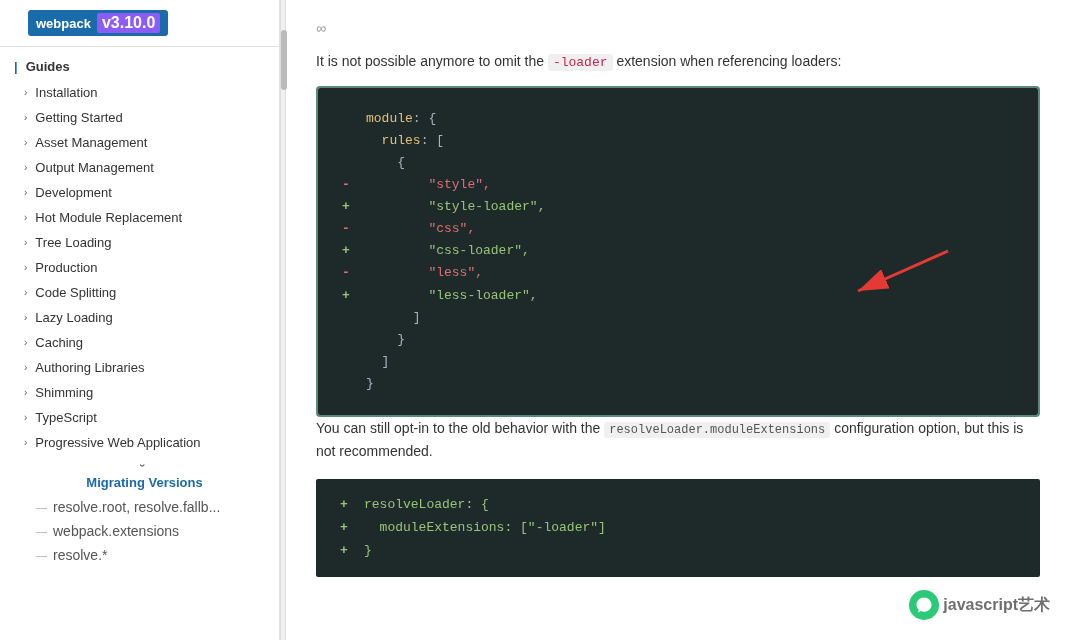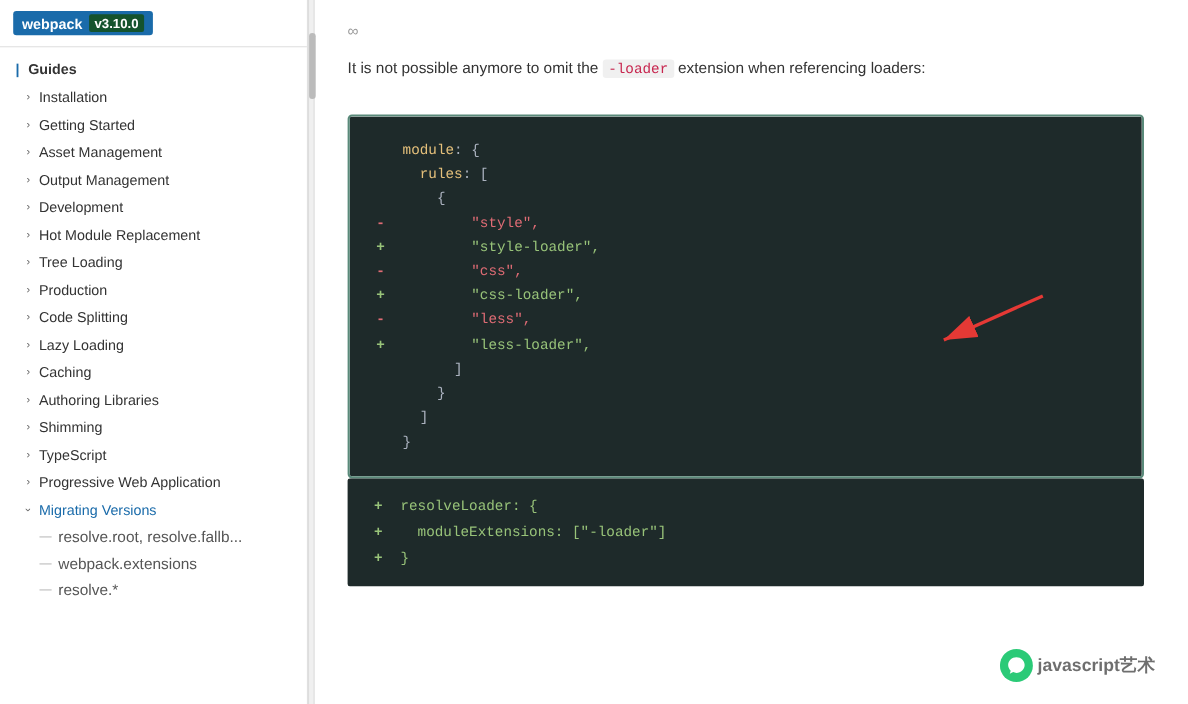--- a/index.html
+++ b/index.html
@@ -8,40 +8,40 @@
     
     .sidebar {
       width: 280px;
       min-width: 280px;
       background: #fff;
       border-right: 1px solid #e0e0e0;
       overflow-y: auto;
       padding-bottom: 20px;
     }
     .sidebar-header {
-      padding: 10px 12px;
+      padding: 10px 28px;
       border-bottom: 1px solid #e0e0e0;
       margin-bottom: 6px;
     }
     .webpack-badge {
       display: inline-flex;
       align-items: center;
       background: #1a6baa;
       color: #fff;
       font-size: 13px;
       font-weight: 600;
       padding: 3px 8px;
       border-radius: 3px;
     }
     .webpack-badge .version {
-      background: #14532d;
+      background: #8b5cf6;
       margin-left: 6px;
       padding: 1px 5px;
       border-radius: 2px;
-      font-size: 12px;
+      font-size: 16px;
     }
 
     .sidebar-section-title {
       padding: 6px 14px;
       font-size: 13px;
       font-weight: 600;
       color: #333;
       display: flex;
       align-items: center;
       gap: 4px;
@@ -61,21 +61,21 @@
       cursor: pointer;
       display: flex;
       align-items: center;
       gap: 4px;
     }
     .sidebar-item .chevron {
       font-size: 10px;
       color: #666;
       margin-right: 4px;
     }
-    .sidebar-item.active { color: #1a6baa; font-weight: 400; }
+    .sidebar-item.active { color: #1a6baa; font-weight: 700; flex-direction: column; }
     .sidebar-item.expanded > .chevron { transform: rotate(90deg); }
 
     .sidebar-sub-item {
       padding: 4px 14px 4px 36px;
       font-size: 14px;
       color: #555;
       cursor: pointer;
       display: flex;
       align-items: center;
     }
@@ -135,21 +135,21 @@
     .link-icon {
       color: #999;
       font-size: 14px;
       margin-bottom: 14px;
       display: block;
     }
 
     .intro-text {
       color: #333;
       line-height: 1.6;
-      margin-bottom: 30px;
+      margin-bottom: 12px;
       font-size: 14px;
     }
     .intro-text code {
       font-family: 'Courier New', monospace;
       background: #f0f0f0;
       padding: 1px 5px;
       border-radius: 3px;
       font-size: 13px;
       color: #c7254e;
     }
@@ -416,20 +416,25 @@
             <marker id="arrowhead" markerWidth="10" markerHeight="7" refX="10" refY="3.5" orient="auto">
               <polygon points="0 0, 10 3.5, 0 7" fill="#e53935"></polygon>
             </marker>
           </defs>
           <line x1="110" y1="10" x2="20" y2="50" stroke="#e53935" stroke-width="3" marker-end="url(#arrowhead)"></line>
         </svg>
       </div>
     </div>
   </div>
 
+  <p class="body-text">
+    <span>You can still opt-in to the old behavior with the</span>
+    <code>resolveLoader.moduleExtensions</code>
+    <span>configuration option, but this is not recommended.</span>
+  </p>
 
   <div class="code-block-2">
     <div class="code-line">
       <span class="code-prefix prefix-plus" style="margin-right:8px;">+</span>
       <span class="code-string-plus">resolveLoader: {</span>
     </div>
     <div class="code-line">
       <span class="code-prefix prefix-plus" style="margin-right:8px;">+</span>
       <span class="code-string-plus">&nbsp;&nbsp;moduleExtensions: ["-loader"]</span>
     </div>

